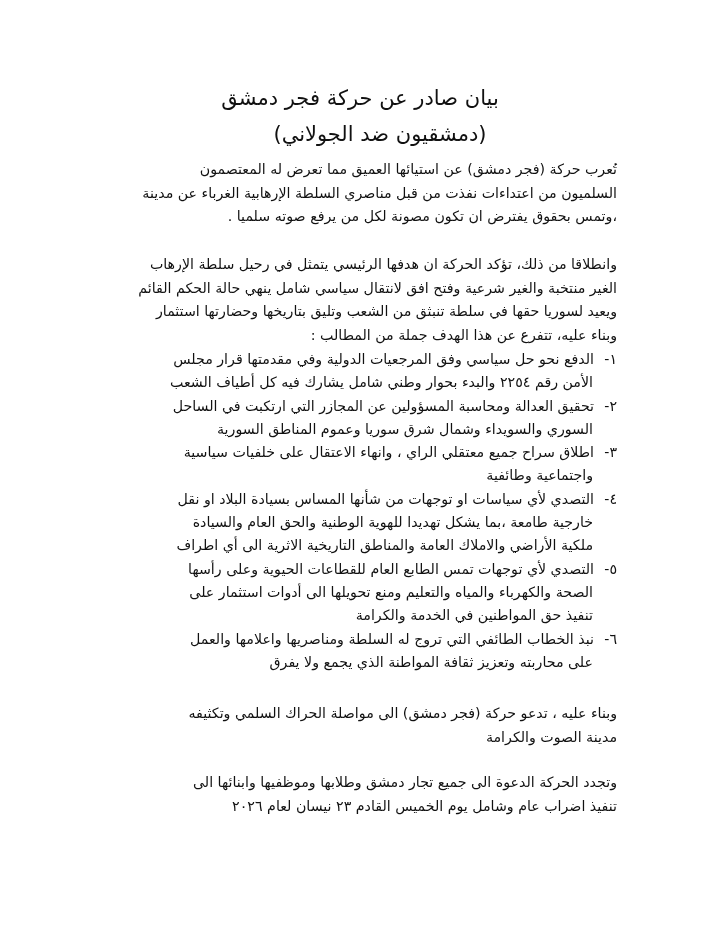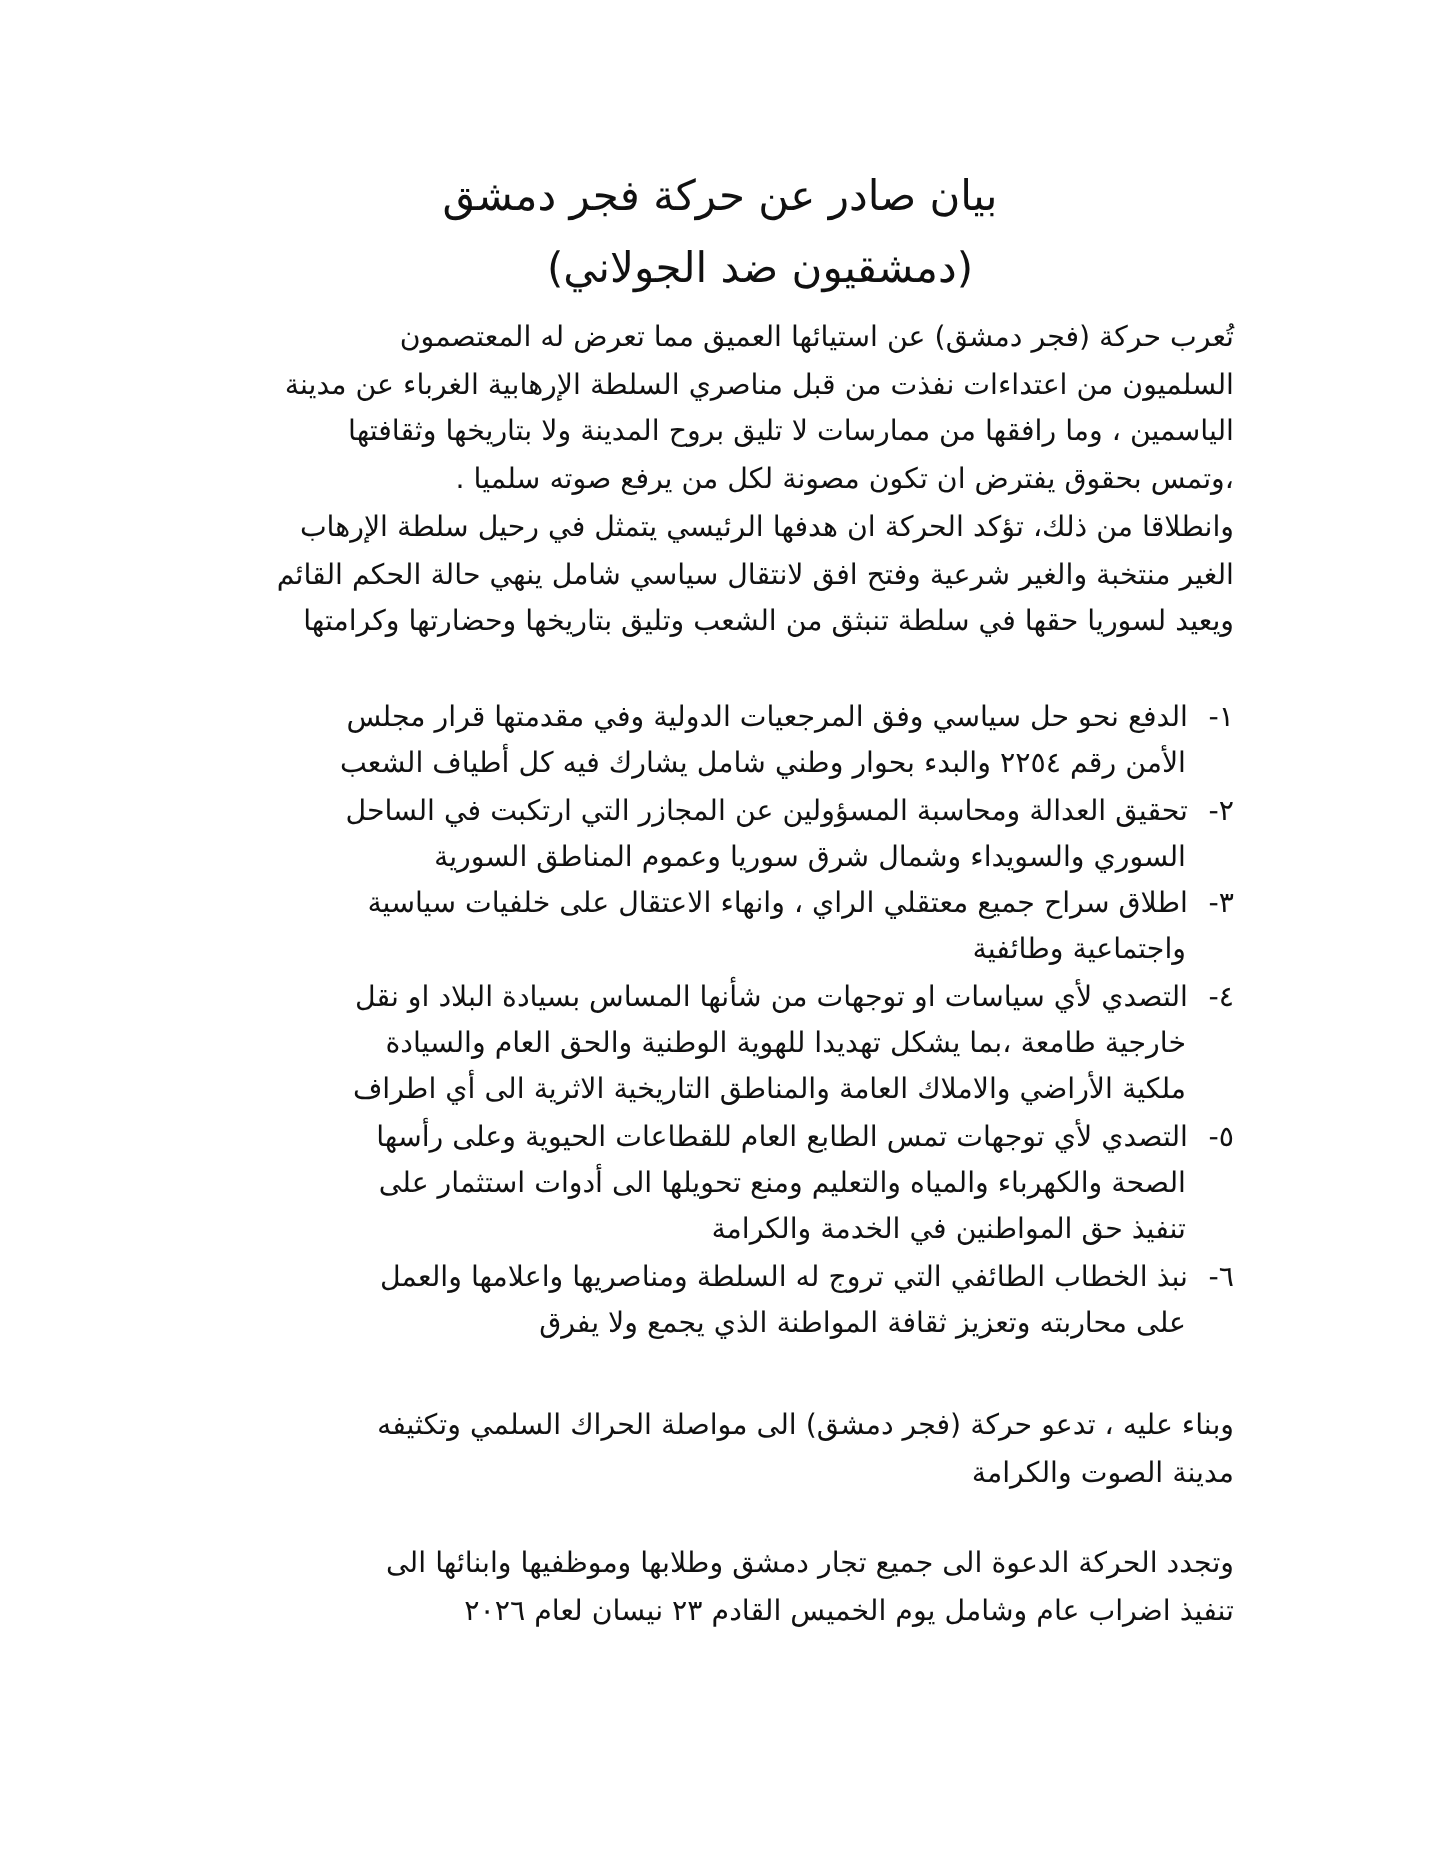--- a/index.html
+++ b/index.html
@@ -76,28 +76,28 @@
 <body>
 
 <div class="page">
 
   <h1 class="title title-main">بيان صادر عن حركة فجر دمشق</h1>
   <h2 class="title title-sub">(دمشقيون ضد الجولاني)</h2>
 
   <p class="block p1">
     <span class="line">تُعرب حركة (فجر دمشق) عن استيائها العميق مما تعرض له المعتصمون</span>
     <span class="line">السلميون من اعتداءات نفذت من قبل مناصري السلطة الإرهابية الغرباء عن مدينة</span>
-    <span class="line">الياسمين ، وما رافقها من ممارسات لا تليق بروح المدينة ولا بتاريخها وثقافتها</span>
     <span class="line">،وتمس بحقوق يفترض ان تكون مصونة لكل من يرفع صوته سلميا .</span>
   </p>
 
   <p class="block p2">
     <span class="line">وانطلاقا من ذلك، تؤكد الحركة ان هدفها الرئيسي يتمثل في رحيل سلطة الإرهاب</span>
     <span class="line">الغير منتخبة والغير شرعية وفتح افق لانتقال سياسي شامل ينهي حالة الحكم القائم</span>
-    <span class="line">ويعيد لسوريا حقها في سلطة تنبثق من الشعب وتليق بتاريخها وحضارتها وكرامتها</span>
+    <span class="line">ويعيد لسوريا حقها في سلطة تنبثق من الشعب وتليق بتاريخها وحضارتها استثمار</span>
+    <span class="line">وبناء عليه، تتفرع عن هذا الهدف جملة من المطالب :</span>
   </p>
 
   <ol class="demands">
     <li class="demand">
       <span class="demand-num">١-</span>
       <div class="demand-lines">
         <span class="line">الدفع نحو حل سياسي وفق المرجعيات الدولية وفي مقدمتها قرار مجلس</span>
         <span class="line">الأمن رقم ٢٢٥٤ والبدء بحوار وطني شامل يشارك فيه كل أطياف الشعب</span>
       </div>
     </li>

